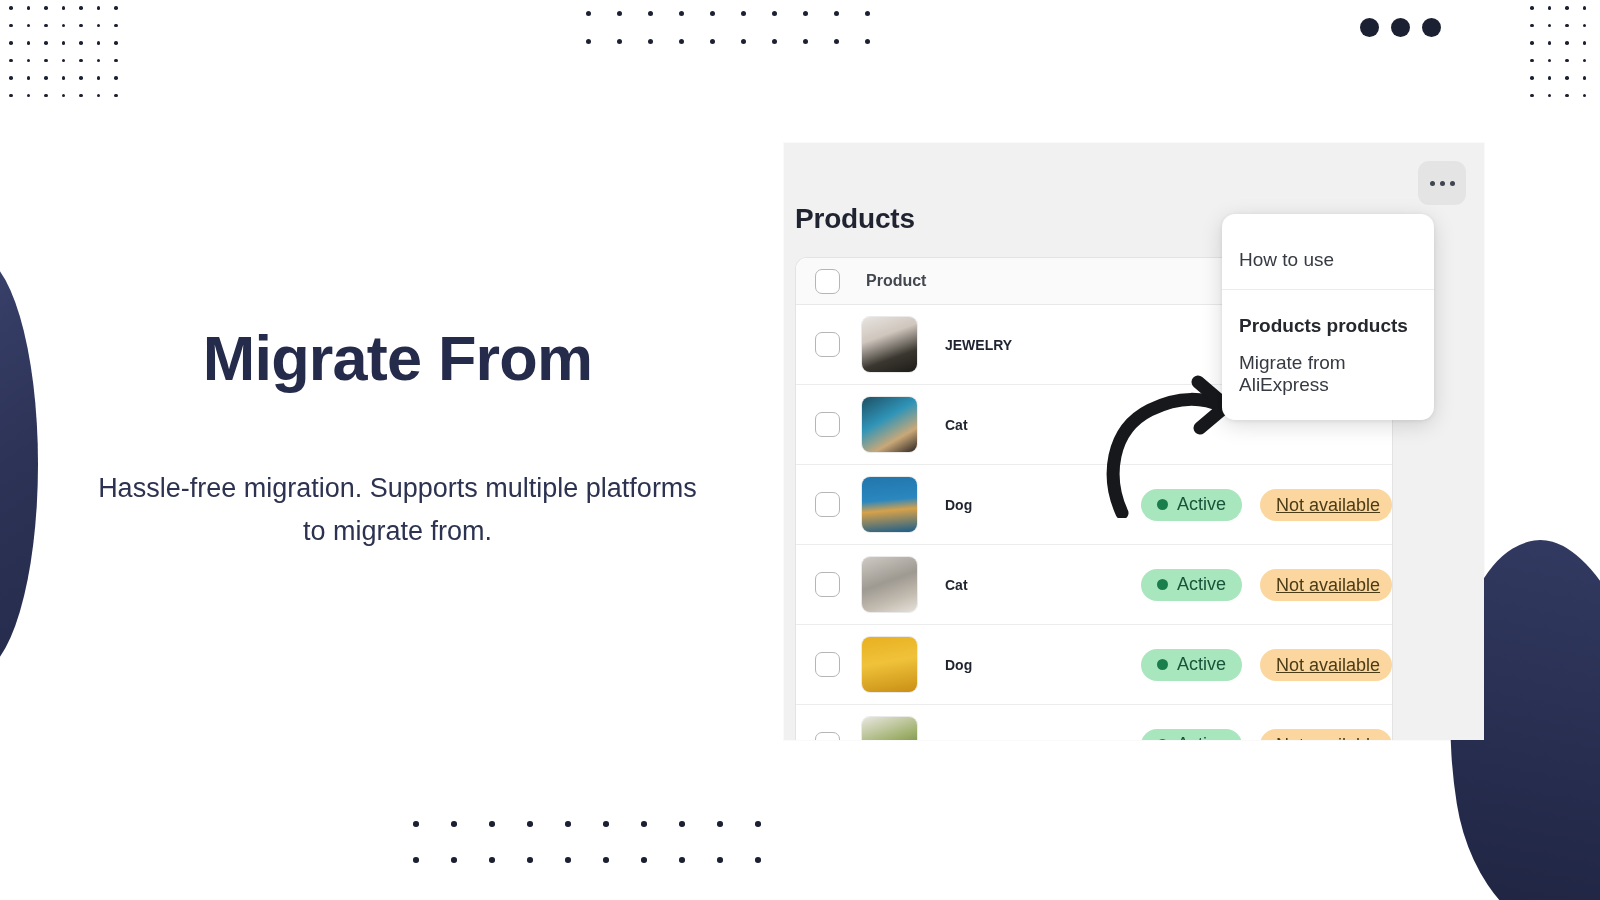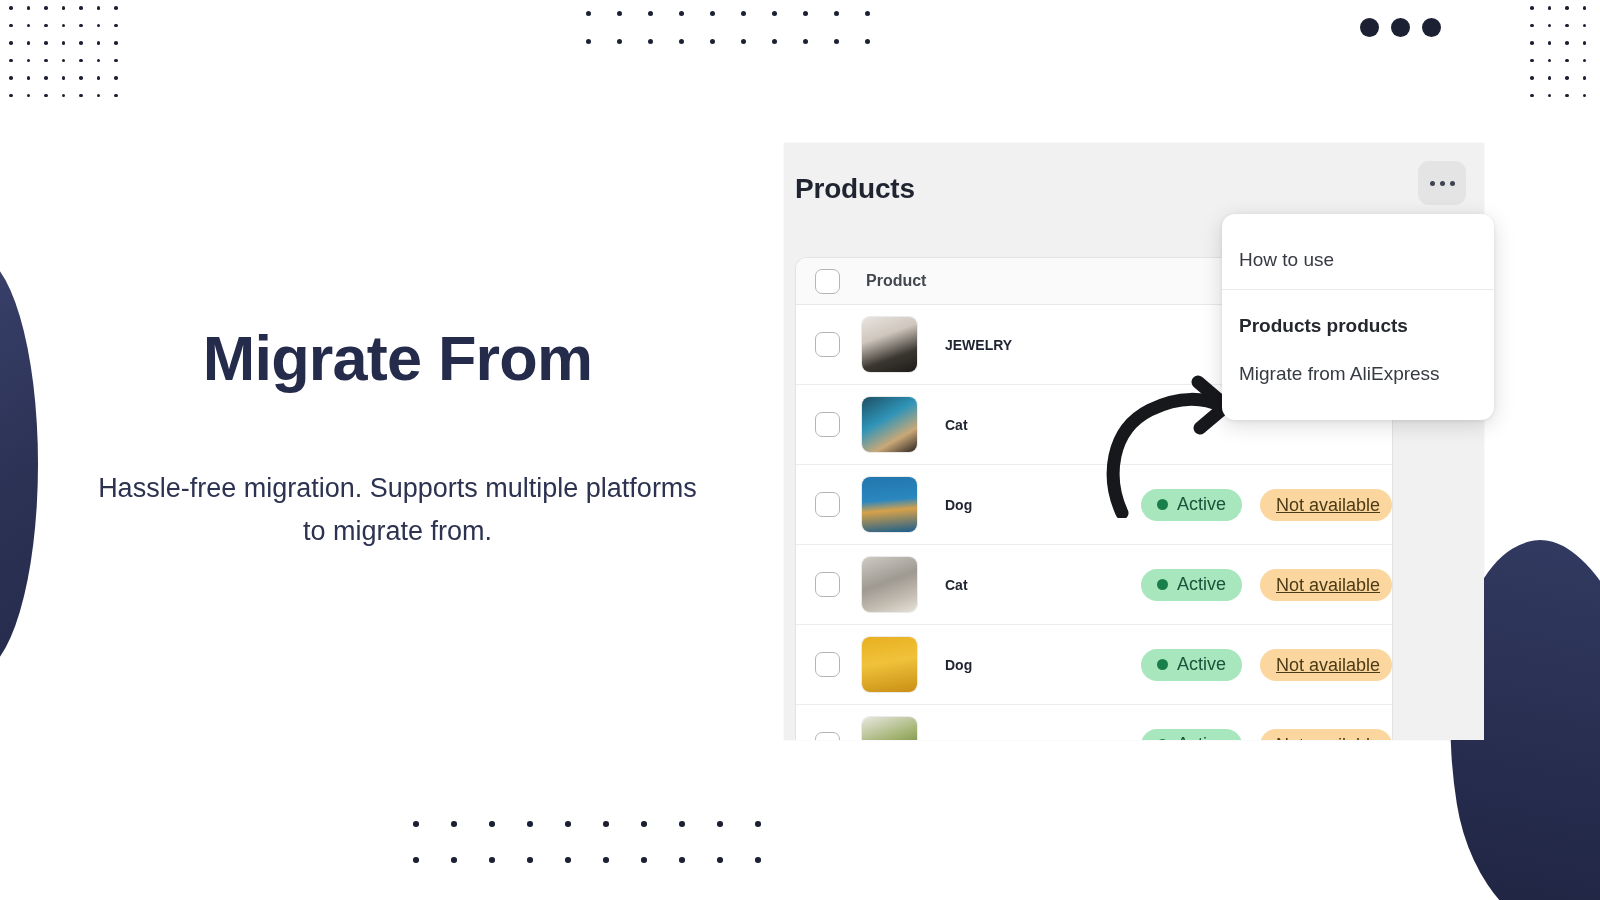--- a/index.html
+++ b/index.html
@@ -89,21 +89,21 @@
     width: 700px;
     height: 597px;
     background: #f1f1f1;
     overflow: hidden;
     z-index: 2;
     box-shadow: 0 0 0 1px rgba(0,0,0,0.02);
   }
   .panel-head {
     height: 92px;
     display: flex;
-    align-items: center;
+    align-items: flex-end;
     padding: 0 14px 0 11px;
     position: relative;
   }
   .panel-title {
     font-size: 28px;
     font-weight: 700;
     color: #1f2430;
     letter-spacing: -0.2px;
   }
   .dots-btn {
@@ -220,21 +220,21 @@
     display: block;
     line-height: 32px;
     text-decoration: underline;
   }
 
   
   .dropdown {
     position: absolute;
     left: 1222px;
     top: 214px;
-    width: 272px;
+    width: 212px;
     background: #ffffff;
     border-radius: 13px;
     box-shadow: 0 5px 22px rgba(0,0,0,0.14), 0 1px 4px rgba(0,0,0,0.08);
     z-index: 6;
     padding: 0;
     overflow: hidden;
   }
   .dd-item {
     font-size: 19px;
     color: #363a42;

